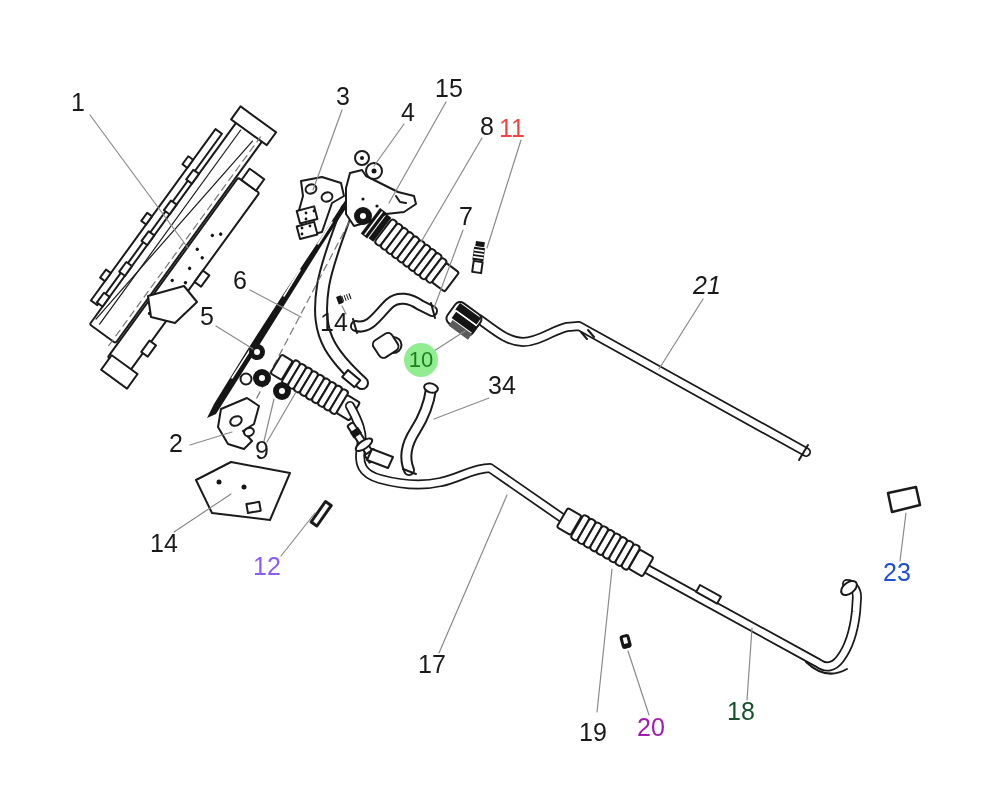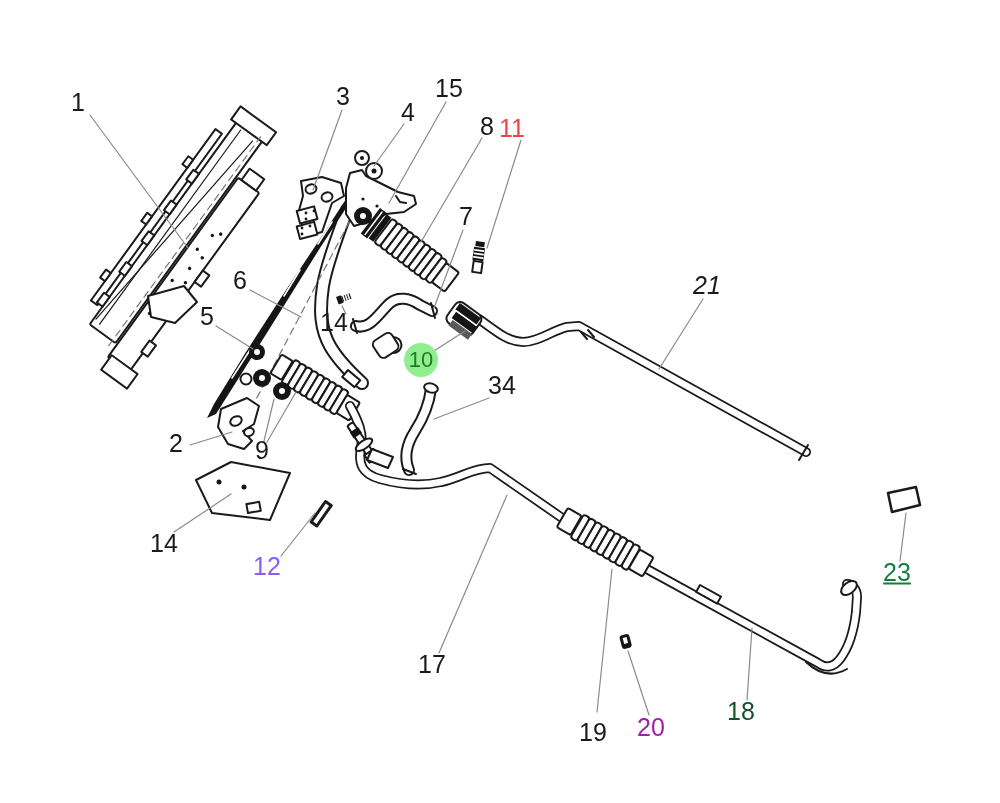--- a/index.html
+++ b/index.html
@@ -316,16 +316,16 @@
       <div class="callout" style="left: 267px; top: 566px; color: #8b5cf6;">12</div>
       <div class="callout" style="left: 164px; top: 543px; color: rgb(26, 26, 26);">14</div>
       <div class="callout" style="left: 449px; top: 88px; color: rgb(26, 26, 26);">15</div>
       <div class="callout" style="left: 334px; top: 322px; color: rgb(26, 26, 26);">14</div>
       <div class="callout" style="left: 432px; top: 664px; color: rgb(26, 26, 26);">17</div>
       <div class="callout" style="left: 741px; top: 711px; color: #14532d;">18</div>
       <div class="callout" style="left: 593px; top: 732px; color: rgb(26, 26, 26);">19</div>
       <div class="callout" style="left: 651px; top: 727px; color: #a21caf;">20</div>
       <div class="callout" style="left: 707px; top: 285px; color: rgb(26, 26, 26); font-style: italic;">21</div>
       <div class="callout" style="left: 502px; top: 385px; color: rgb(26, 26, 26);">34</div>
-      <div class="callout" style="left: 897px; top: 572px; color: #15803d; text-decoration: underline;">23</div>
+      <div class="callout" style="left: 897px; top: 572px; color: #1d4ed8;">23</div>
     </div>
 
 </div>
 
 </body></html>

